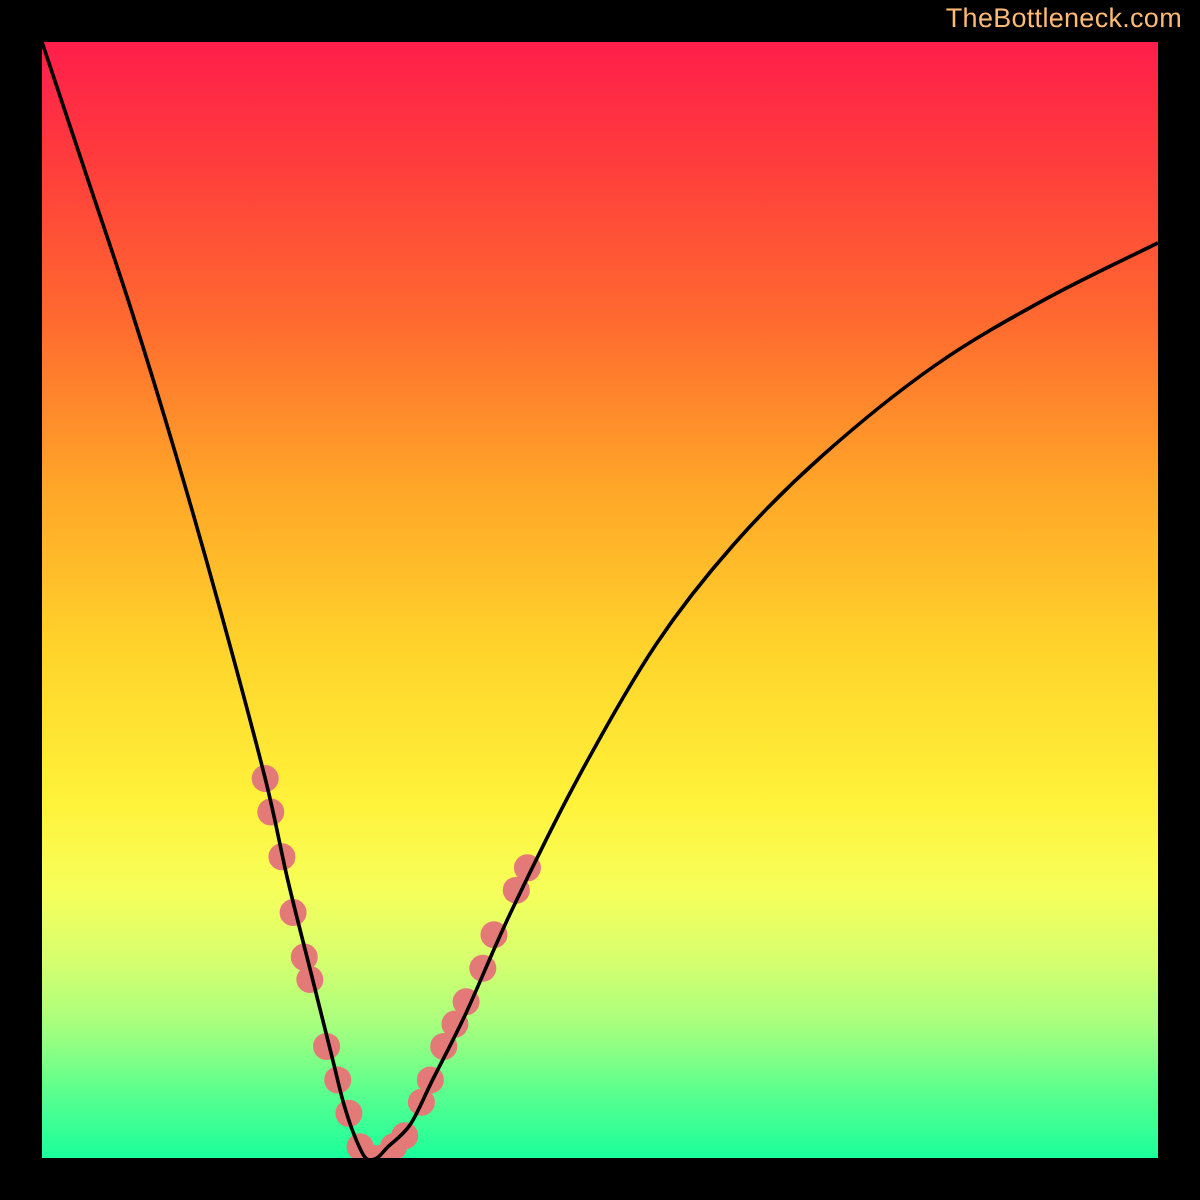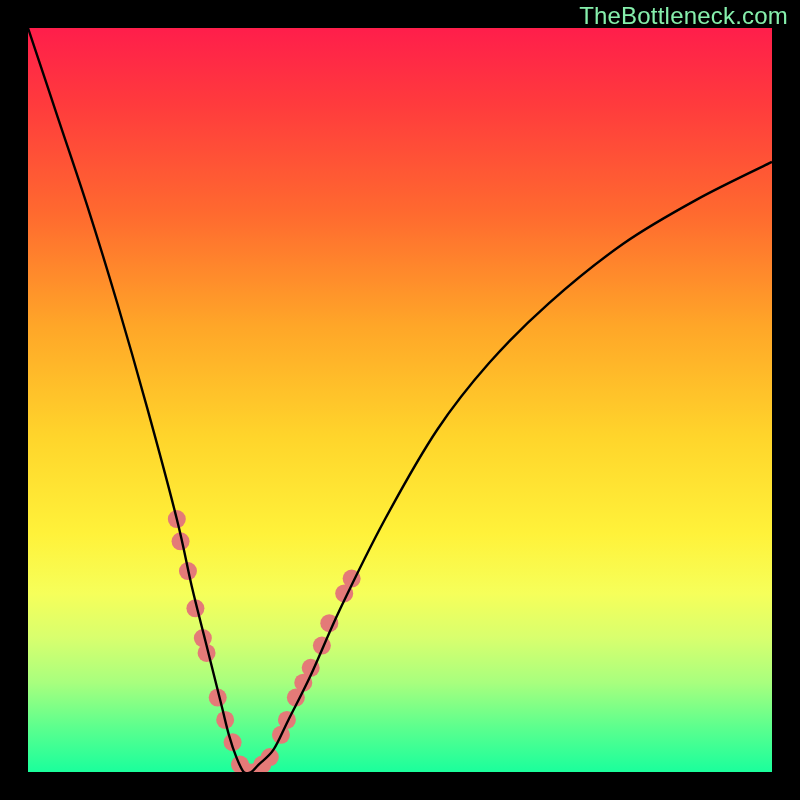--- a/index.html
+++ b/index.html
@@ -37,22 +37,22 @@
       #d8ff6e 82%,
       #a8ff7e 88%,
       #5cff8e 94%,
       #1aff9c 100%
     );
   }
   .watermark {
     position: absolute;
     top: 2px;
     right: 12px;
-    color: #86efac;
-    font-size: 24px;
+    color: #fdba74;
+    font-size: 18px;
     font-weight: 500;
     letter-spacing: 0.2px;
   }
   svg.curve {
     position: absolute;
     top: 0;
     left: 0;
     width: 744px;
     height: 744px;
   }

